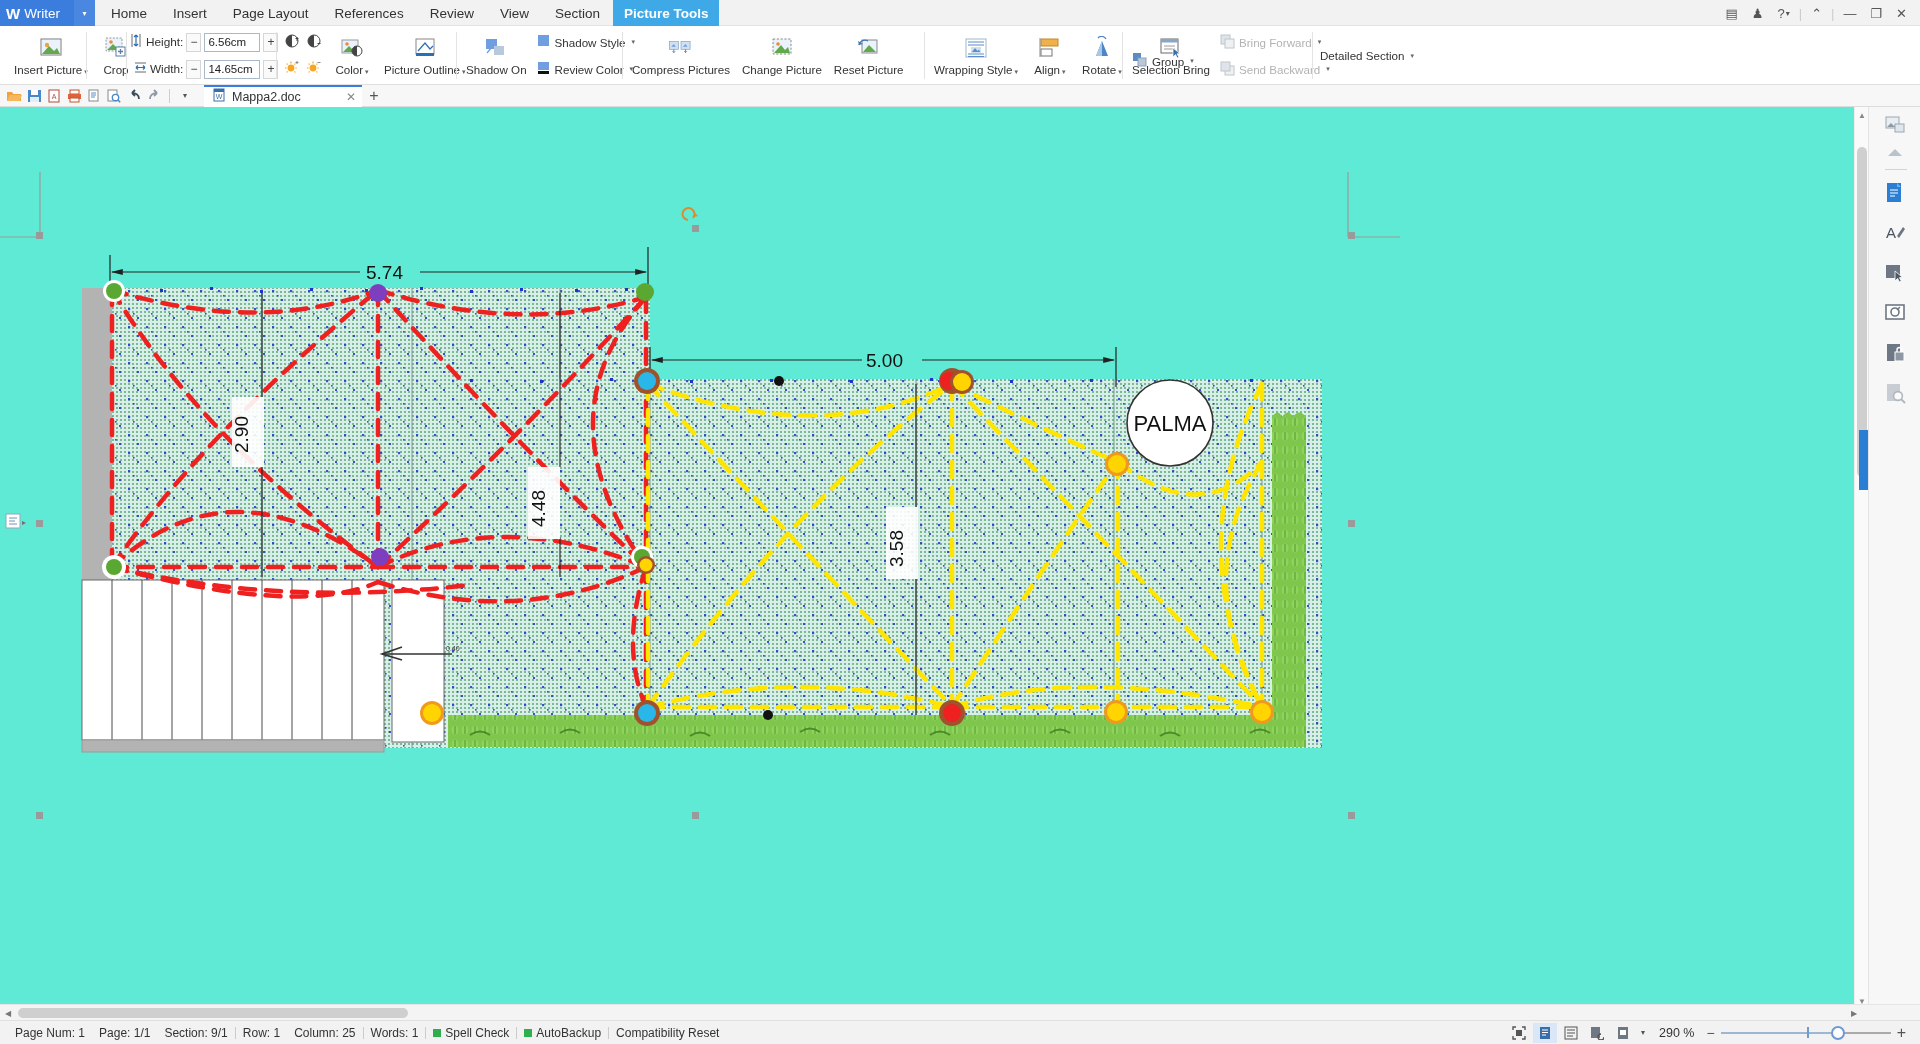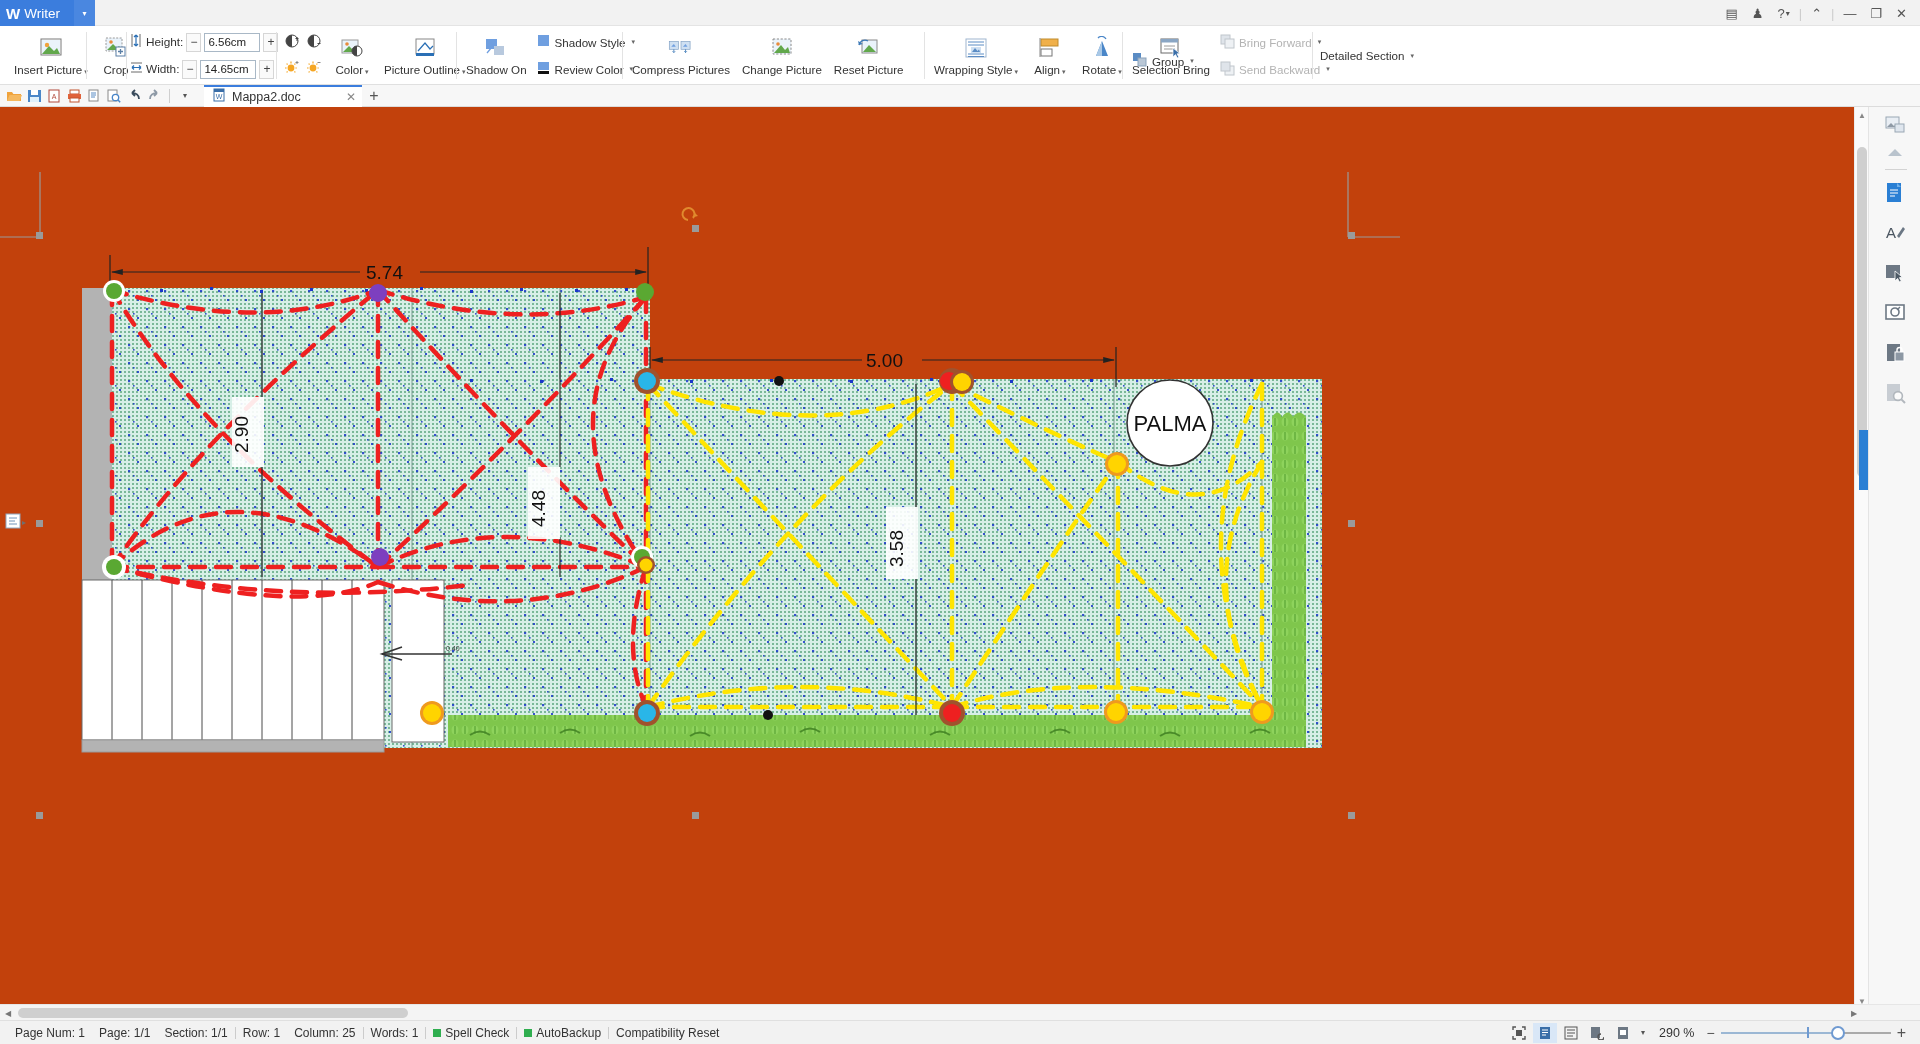--- a/index.html
+++ b/index.html
@@ -54,21 +54,21 @@
   .qat .qi{ width:18px; height:18px; display:flex; align-items:center; justify-content:center;
     font-size:12px; }
   .qat .qsep{ width:1px; height:14px; background:#cfcfcf; margin:0 4px; }
   .doctab{ margin-left:10px; height:22px; min-width:158px; background:#fff;
     border-top:2px solid #3b7ddd; display:flex; align-items:center; gap:6px;
     padding:0 6px 0 8px; font-size:12.5px; color:#333; }
   .doctab .x{ color:#888; font-size:12px; margin-left:auto; padding-left:14px;}
   .plustab{ width:24px; height:22px; display:flex; align-items:center; justify-content:center;
     font-size:16px; color:#555; }
   .canvas{ position:absolute; left:0; top:107px; width:1880px; height:903px;
-    background:#c2410c; overflow:hidden; }
+    background:#5eead4; overflow:hidden; }
 
   
   .rsidebar{ position:absolute; right:0; top:107px; width:52px; height:903px;
     background:#f7f7f7; border-left:1px solid #e4e4e4; }
   .rsb-ico{ position:absolute; left:12px; width:28px; height:28px; display:flex;
     align-items:center; justify-content:center; }
 
   
   .vscroll{ position:absolute; right:52px; top:107px; width:14px; height:903px;
     background:#fafafa; border-left:1px solid #ececec;}
@@ -110,20 +110,30 @@
 </head>
 <body>
 
 <div class="menubar">
   <div class="brand">
     <span class="logo">W</span>
     <span class="bname">Writer</span>
   </div>
   <div class="brand-caret">▾</div>
 
+  <div class="menu-items">
+    <div class="mi">Home</div>
+    <div class="mi">Insert</div>
+    <div class="mi">Page Layout</div>
+    <div class="mi">References</div>
+    <div class="mi">Review</div>
+    <div class="mi">View</div>
+    <div class="mi">Section</div>
+    <div class="mi ctx">Picture Tools</div>
+  </div>
 
   <div class="win-btns">
     <span>▤</span>
     <span>♟</span>
     <span style="padding-right:0">?</span>
     <span style="padding-left:1px;font-size:8px">▾</span>
     <span class="sep">|</span>
     <span>⌃</span>
     <span class="sep">|</span>
     <span>—</span>
@@ -160,21 +170,21 @@
           <circle cx="8" cy="6" r="1.8" fill="#e88b3c"></circle>
           <rect x="13" y="11" width="9" height="9" fill="#fff" stroke="#5b7fa6"></rect>
           <path d="M17.5 13v5M15 15.5h5" stroke="#5b7fa6" stroke-width="1.3"></path>
         </svg>
       </span>
       <span class="lbl">Crop</span>
     </div>
   </div>
   <div class="rsep" style="left:126px"></div>
 
-  <div class="rgroup" style="left:130px; flex-direction:column; justify-content:center; gap:5px; align-items:flex-start;">
+  <div class="rgroup" style="left:130px; flex-direction:column; justify-content:center; gap:5px; align-items:flex-end;">
     <div class="spinrow">
       <span>
         <svg width="13" height="15" viewBox="0 0 13 15">
             <path d="M2 1v13M10 1v13" stroke="#6a6a6a"></path>
             <path d="M6 2v11M6 2l-2 2M6 2l2 2M6 13l-2-2M6 13l2-2" stroke="#2a6fb5" stroke-width="1.2" fill="none"></path>
           </svg>
       </span>
       <span>Height:</span>
       <span class="spinbtn">−</span>
       <input class="spinbox" value="6.56cm" style="">
@@ -853,21 +863,21 @@
 <div class="hscroll">
   <div style="position:absolute;left:2px;top:2px;width:12px;height:12px;font-size:8px;color:#777;display:flex;align-items:center;justify-content:center;">◀</div>
   <div class="hthumb"></div>
   <div style="position:absolute;right:60px;top:2px;width:12px;height:12px;font-size:8px;color:#777;display:flex;align-items:center;justify-content:center;">▶</div>
 </div>
 
 <div class="statusbar">
   <div class="sb-left">
     <span class="it">Page Num: 1</span>
     <span class="it">Page: 1/1</span>
-    <span class="it">Section: 1/1</span>
+    <span class="it">Section: 9/1</span>
     <span class="div"></span>
     <span class="it">Row: 1</span>
     <span class="it">Column: 25</span>
     <span class="div"></span>
     <span class="it">Words: 1</span>
     <span class="div"></span>
     <span class="it">
       <span class="greenbox"></span><span>Spell Check</span>
     </span>
     <span class="div"></span>

